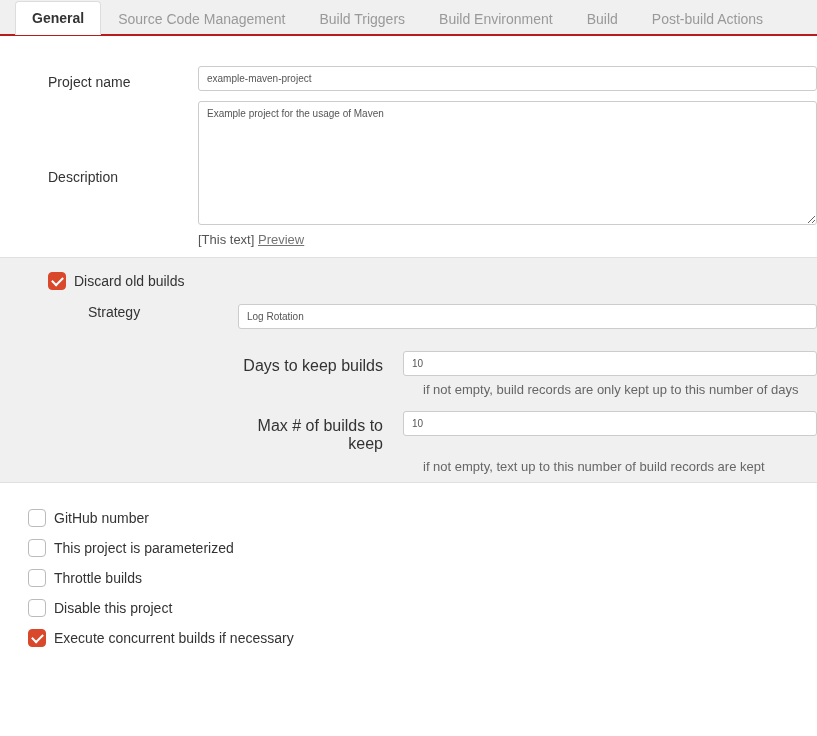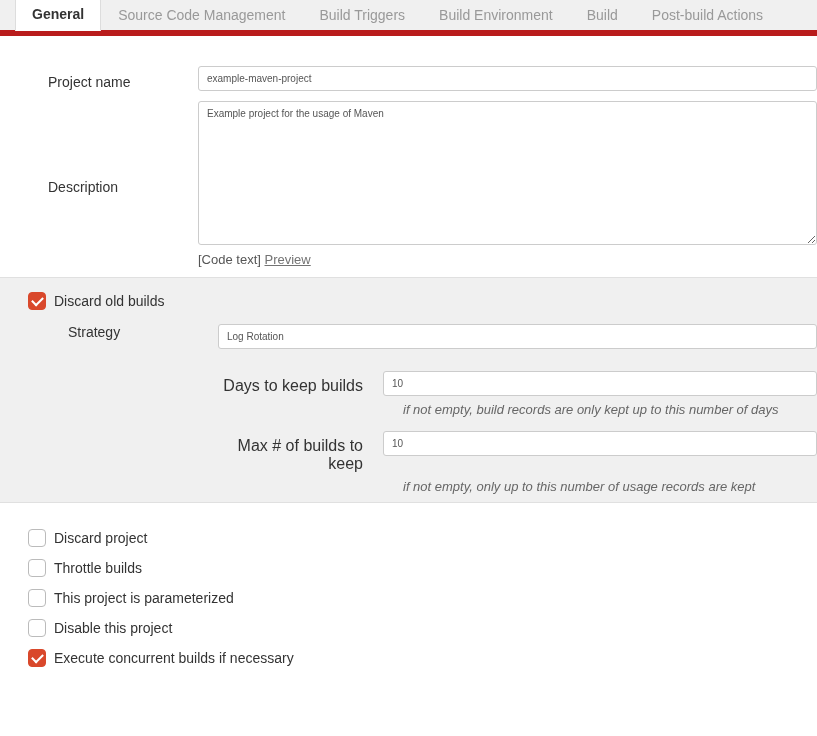--- a/index.html
+++ b/index.html
@@ -6,21 +6,21 @@
 body {
   font-family: "Helvetica Neue", Helvetica, Arial, sans-serif;
   font-size: 14px;
   color: #333;
   background: #fff;
   width: 817px;
   overflow: hidden;
 }
 .tab-bar {
   background: #f0f0f0;
-  border-bottom: 6px solid #b91c1c;
+  border-bottom: 2px solid #b91c1c;
   padding: 0 0 0 15px;
   display: flex;
   align-items: flex-end;
   height: 36px;
 }
 .tab {
   padding: 8px 16px;
   color: #999;
   cursor: pointer;
   font-size: 14px;
@@ -58,41 +58,42 @@
 input[type="text"], textarea, .select-box {
   width: 100%;
   border: 1px solid #ccc;
   border-radius: 3px;
   padding: 6px 8px;
   font-size: 10px;
   font-family: inherit;
   color: #555;
 }
 textarea {
-  height: 144px;
+  height: 124px;
   resize: vertical;
 }
 .textarea-footer {
   margin-top: 4px;
   font-size: 13px;
   color: #555;
 }
 .textarea-footer a {
   color: #737373;
   text-decoration: underline;
 }
 .section {
   background: #f0f0f0;
   border-top: 1px solid #e0e0e0;
   border-bottom: 1px solid #e0e0e0;
   padding: 8px 0;
   margin-top: 10px;
 }
 .section-inner {
   padding-left: 28px;
+  margin-left: 20px;
 }
 .checkbox-row {
   display: flex;
   align-items: center;
   padding: 6px 0 6px 28px;
 }
 .checkbox-row.in-section {
   padding-left: 0;
 }
 .chk {
@@ -157,21 +158,20 @@
   flex: 1;
 }
 .nested-field input {
   width: 100%;
 }
 .help-text {
   margin-top: 6px;
   font-size: 13px;
   color: #666;
   padding-left: 185px;
-  font-style: italic;
 }
 .options-block {
   padding: 20px 0 10px 0;
 }
 </style>
 </head>
 <body>
 
 <div class="tab-bar">
   <div class="tab active">General</div>
@@ -189,21 +189,21 @@
     <div class="field">
       <input type="text" value="example-maven-project" style="">
     </div>
   </div>
 
   <div class="row">
     <div class="label">Description</div>
     <div class="field">
       <textarea style="">Example project for the usage of Maven</textarea>
       <div class="textarea-footer">
-        <span>[Code text]</span>
+        <span>[This text]</span>
         <a href="#">Preview</a>
       </div>
     </div>
   </div>
 
   <div class="section">
     <div class="section-inner">
       <div class="checkbox-row in-section">
         <span class="chk checked"></span>
         <span class="chk-label">Discard old builds</span>
@@ -224,37 +224,37 @@
           </div>
         </div>
         <div class="help-text">if not empty, build records are only kept up to this number of days</div>
 
         <div class="nested-row">
           <div class="nested-label">Max # of builds to keep</div>
           <div class="nested-field">
             <input type="text" value="10" style="">
           </div>
         </div>
-        <div class="help-text">if not empty, only up to this number of usage records are kept</div>
+        <div class="help-text">if not empty, text up to this number of build records are kept</div>
       </div>
     </div>
   </div>
 
   <div class="options-block">
     <div class="checkbox-row">
       <span class="chk"></span>
-      <span class="chk-label">Discard project</span>
+      <span class="chk-label">GitHub number</span>
+    </div>
+    <div class="checkbox-row">
+      <span class="chk"></span>
+      <span class="chk-label">This project is parameterized</span>
     </div>
     <div class="checkbox-row">
       <span class="chk"></span>
       <span class="chk-label">Throttle builds</span>
-    </div>
-    <div class="checkbox-row">
-      <span class="chk"></span>
-      <span class="chk-label">This project is parameterized</span>
     </div>
     <div class="checkbox-row">
       <span class="chk"></span>
       <span class="chk-label">Disable this project</span>
     </div>
     <div class="checkbox-row">
       <span class="chk checked"></span>
       <span class="chk-label">Execute concurrent builds if necessary</span>
     </div>
   </div>

